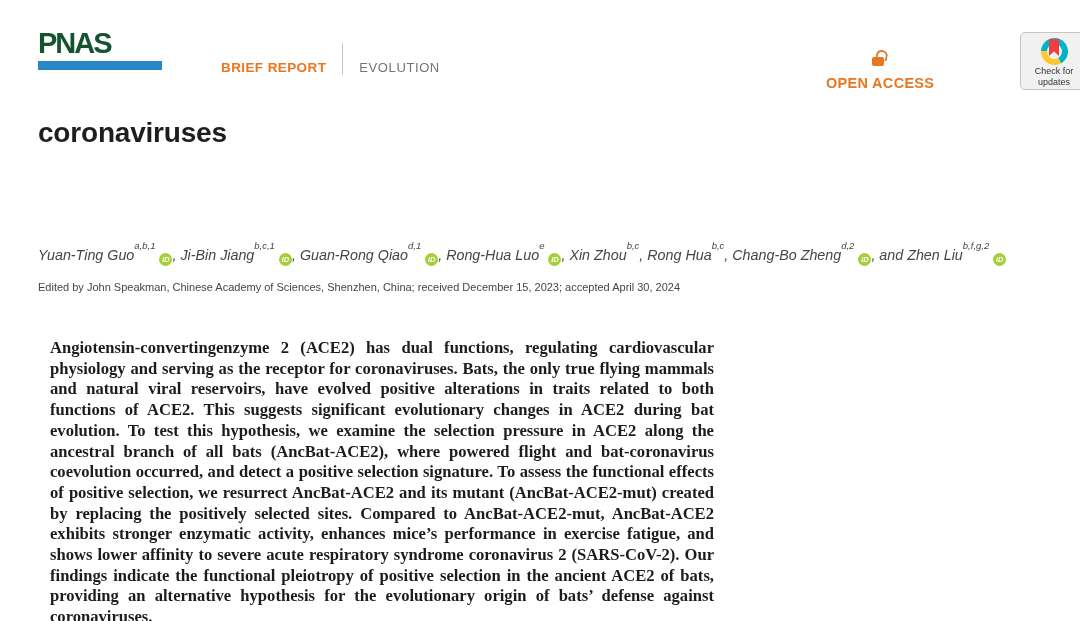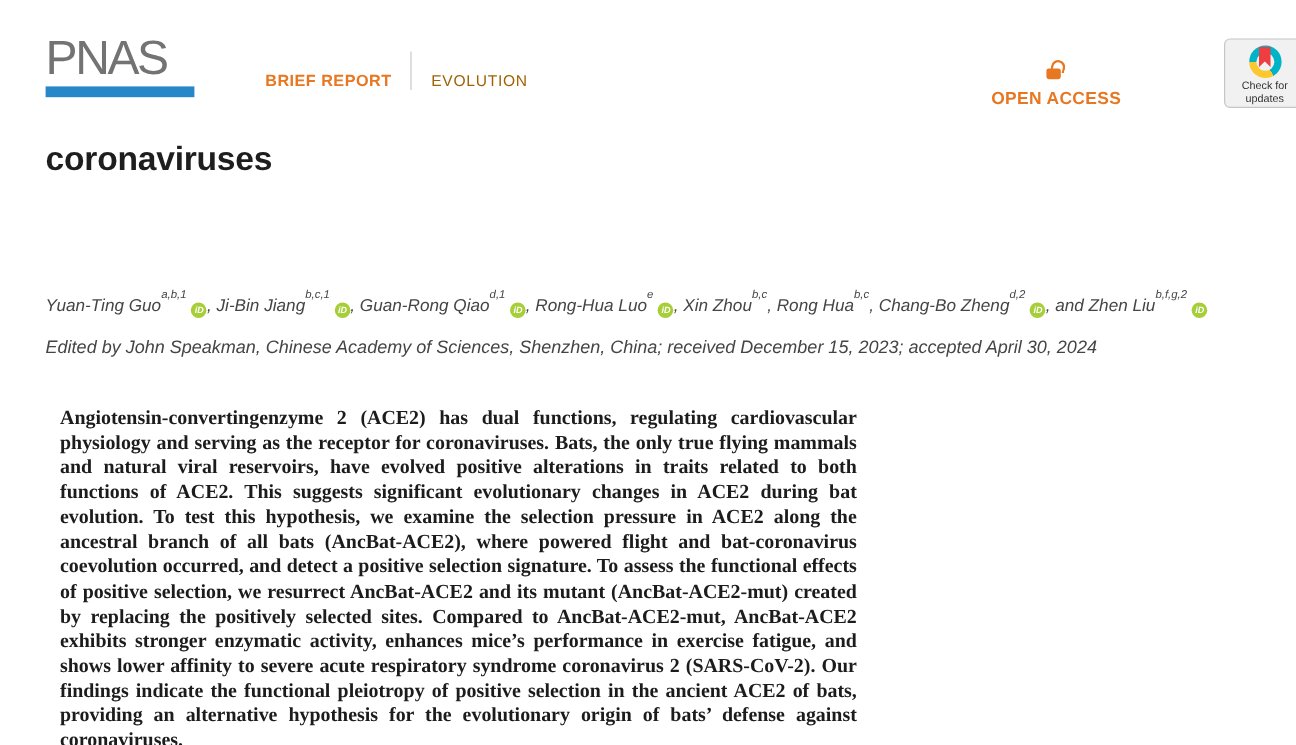--- a/index.html
+++ b/index.html
@@ -1,27 +1,27 @@
 <!DOCTYPE html>
 <html style="--orange: #e87722; --blue: #2787c8; --orcid-green: #a6ce39; --cm-teal: #00b3c6; --cm-yellow: #fdc82f; --cm-red: #ef3e42; --ink: #1e1e1e;"><head>
 <meta charset="utf-8">
 <style>
   html,body{margin:0;padding:0;background:#ffffff;}
   .page{position:relative;width:1080px;height:621px;background:#fff;overflow:hidden;
         font-family:"Liberation Sans",sans-serif;color:var(--ink,#1e1e1e);}
 
   
   .logo-wrap{position:absolute;left:38px;top:29px;cursor:pointer;}
-  .logo-text{font-size:40px;font-weight:400;letter-spacing:-2px;color:#737373;line-height:1;}
+  .logo-text{font-size:29px;font-weight:700;letter-spacing:-2px;color:#14532d;line-height:1;}
   .logo-bar{width:124px;height:9px;background:var(--blue,#2787c8);margin-top:3px;}
 
   .header-tags{position:absolute;left:221px;top:43px;height:32px;display:flex;align-items:flex-end;}
   .brief{color:var(--orange,#e87722);font-weight:700;font-size:13.5px;letter-spacing:.4px;cursor:pointer;}
   .vdiv{width:1px;height:32px;background:#c9c9c9;margin:0 16px;}
-  .section{color:#a16207;font-size:13px;letter-spacing:.6px;cursor:pointer;}
+  .section{color:#737373;font-size:13px;letter-spacing:.6px;cursor:pointer;}
 
   .open-access{position:absolute;left:826px;top:50px;display:flex;align-items:center;gap:9px;
                color:var(--orange,#e87722);font-weight:700;font-size:14.5px;letter-spacing:.3px;cursor:pointer;flex-direction:column;}
   .lock{position:relative;display:inline-block;width:17px;height:16px;}
   .lock-body{position:absolute;bottom:0;left:0;width:12px;height:9px;background:var(--orange,#e87722);border-radius:2px;}
   .lock-shackle{position:absolute;top:0;right:1px;width:8px;height:8px;border:2.5px solid var(--orange,#e87722);
                 border-bottom:none;border-radius:6px 6px 0 0;transform:rotate(14deg);}
 
   .check-badge{position:absolute;left:1020px;top:32px;width:68px;height:58px;background:#f1f1f1;
                border:1px solid #c6c6c6;border-radius:5px;text-align:center;cursor:pointer;box-sizing:border-box;}
@@ -34,21 +34,21 @@
 
   
   .title{position:absolute;left:38px;top:114px;width:985px;font-size:28px;font-weight:700;
          color:#1e1e1e;line-height:38px;letter-spacing:-.2px;}
   .authors{position:absolute;left:38px;top:240px;width:1010px;font-size:14.3px;color:#454545;line-height:22px;font-style:italic;}
   .authors sup{font-size:9.5px;position:relative;top:-5px;}
   .author{cursor:pointer;}
   .orcid{display:inline-block;width:13px;height:13px;border-radius:50%;background:var(--orcid-green,#a6ce39);
          color:#fff;font-size:7.5px;font-weight:700;line-height:13px;text-align:center;
          margin-left:4px;transform:translateY(2px);cursor:pointer;}
-  .edited{position:absolute;left:38px;top:281px;width:1000px;font-size:15px;color:#454545;font-style:italic;}
+  .edited{position:absolute;left:38px;top:281px;width:1000px;font-size:11px;color:#454545;}
 
   
   .abstract{position:absolute;left:38px;top:326px;width:664px;margin:12px;
             font-family:"Liberation Serif",serif;font-weight:700;font-size:16.6px;
             line-height:20.7px;text-align:justify;color:#1c1c1c;}
 </style>
 </head>
 <body>
 
 <div class="page">

